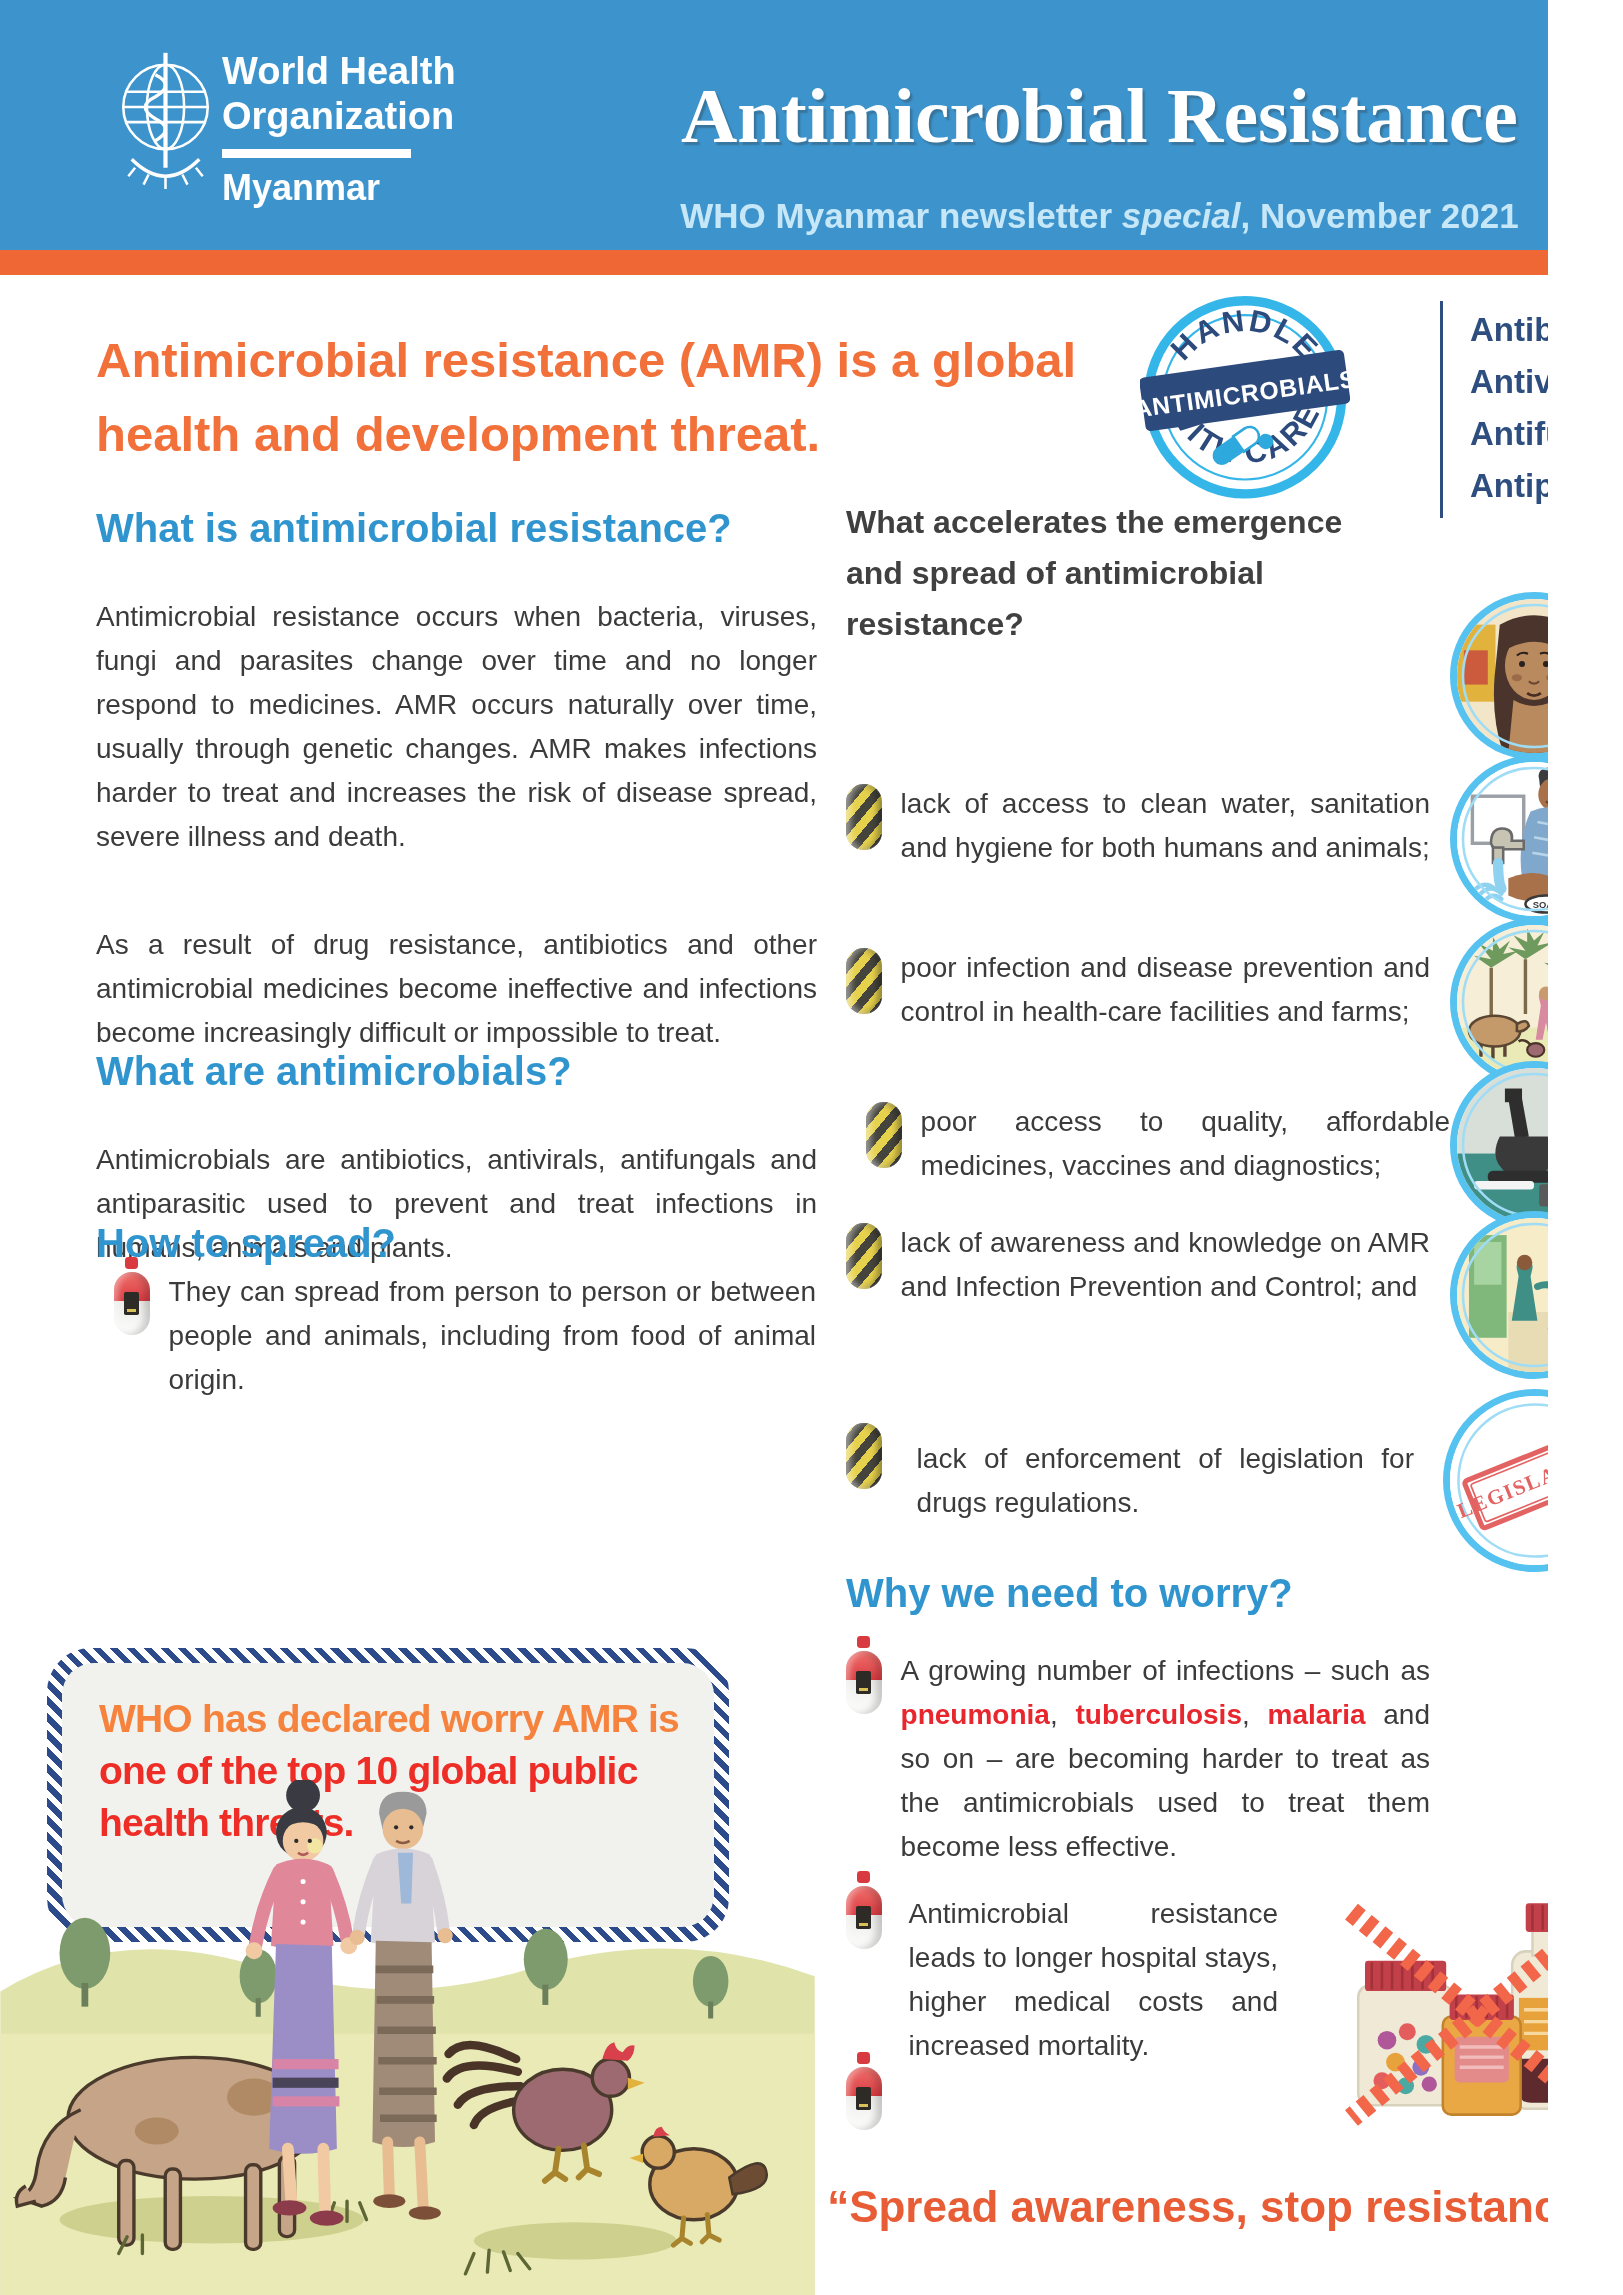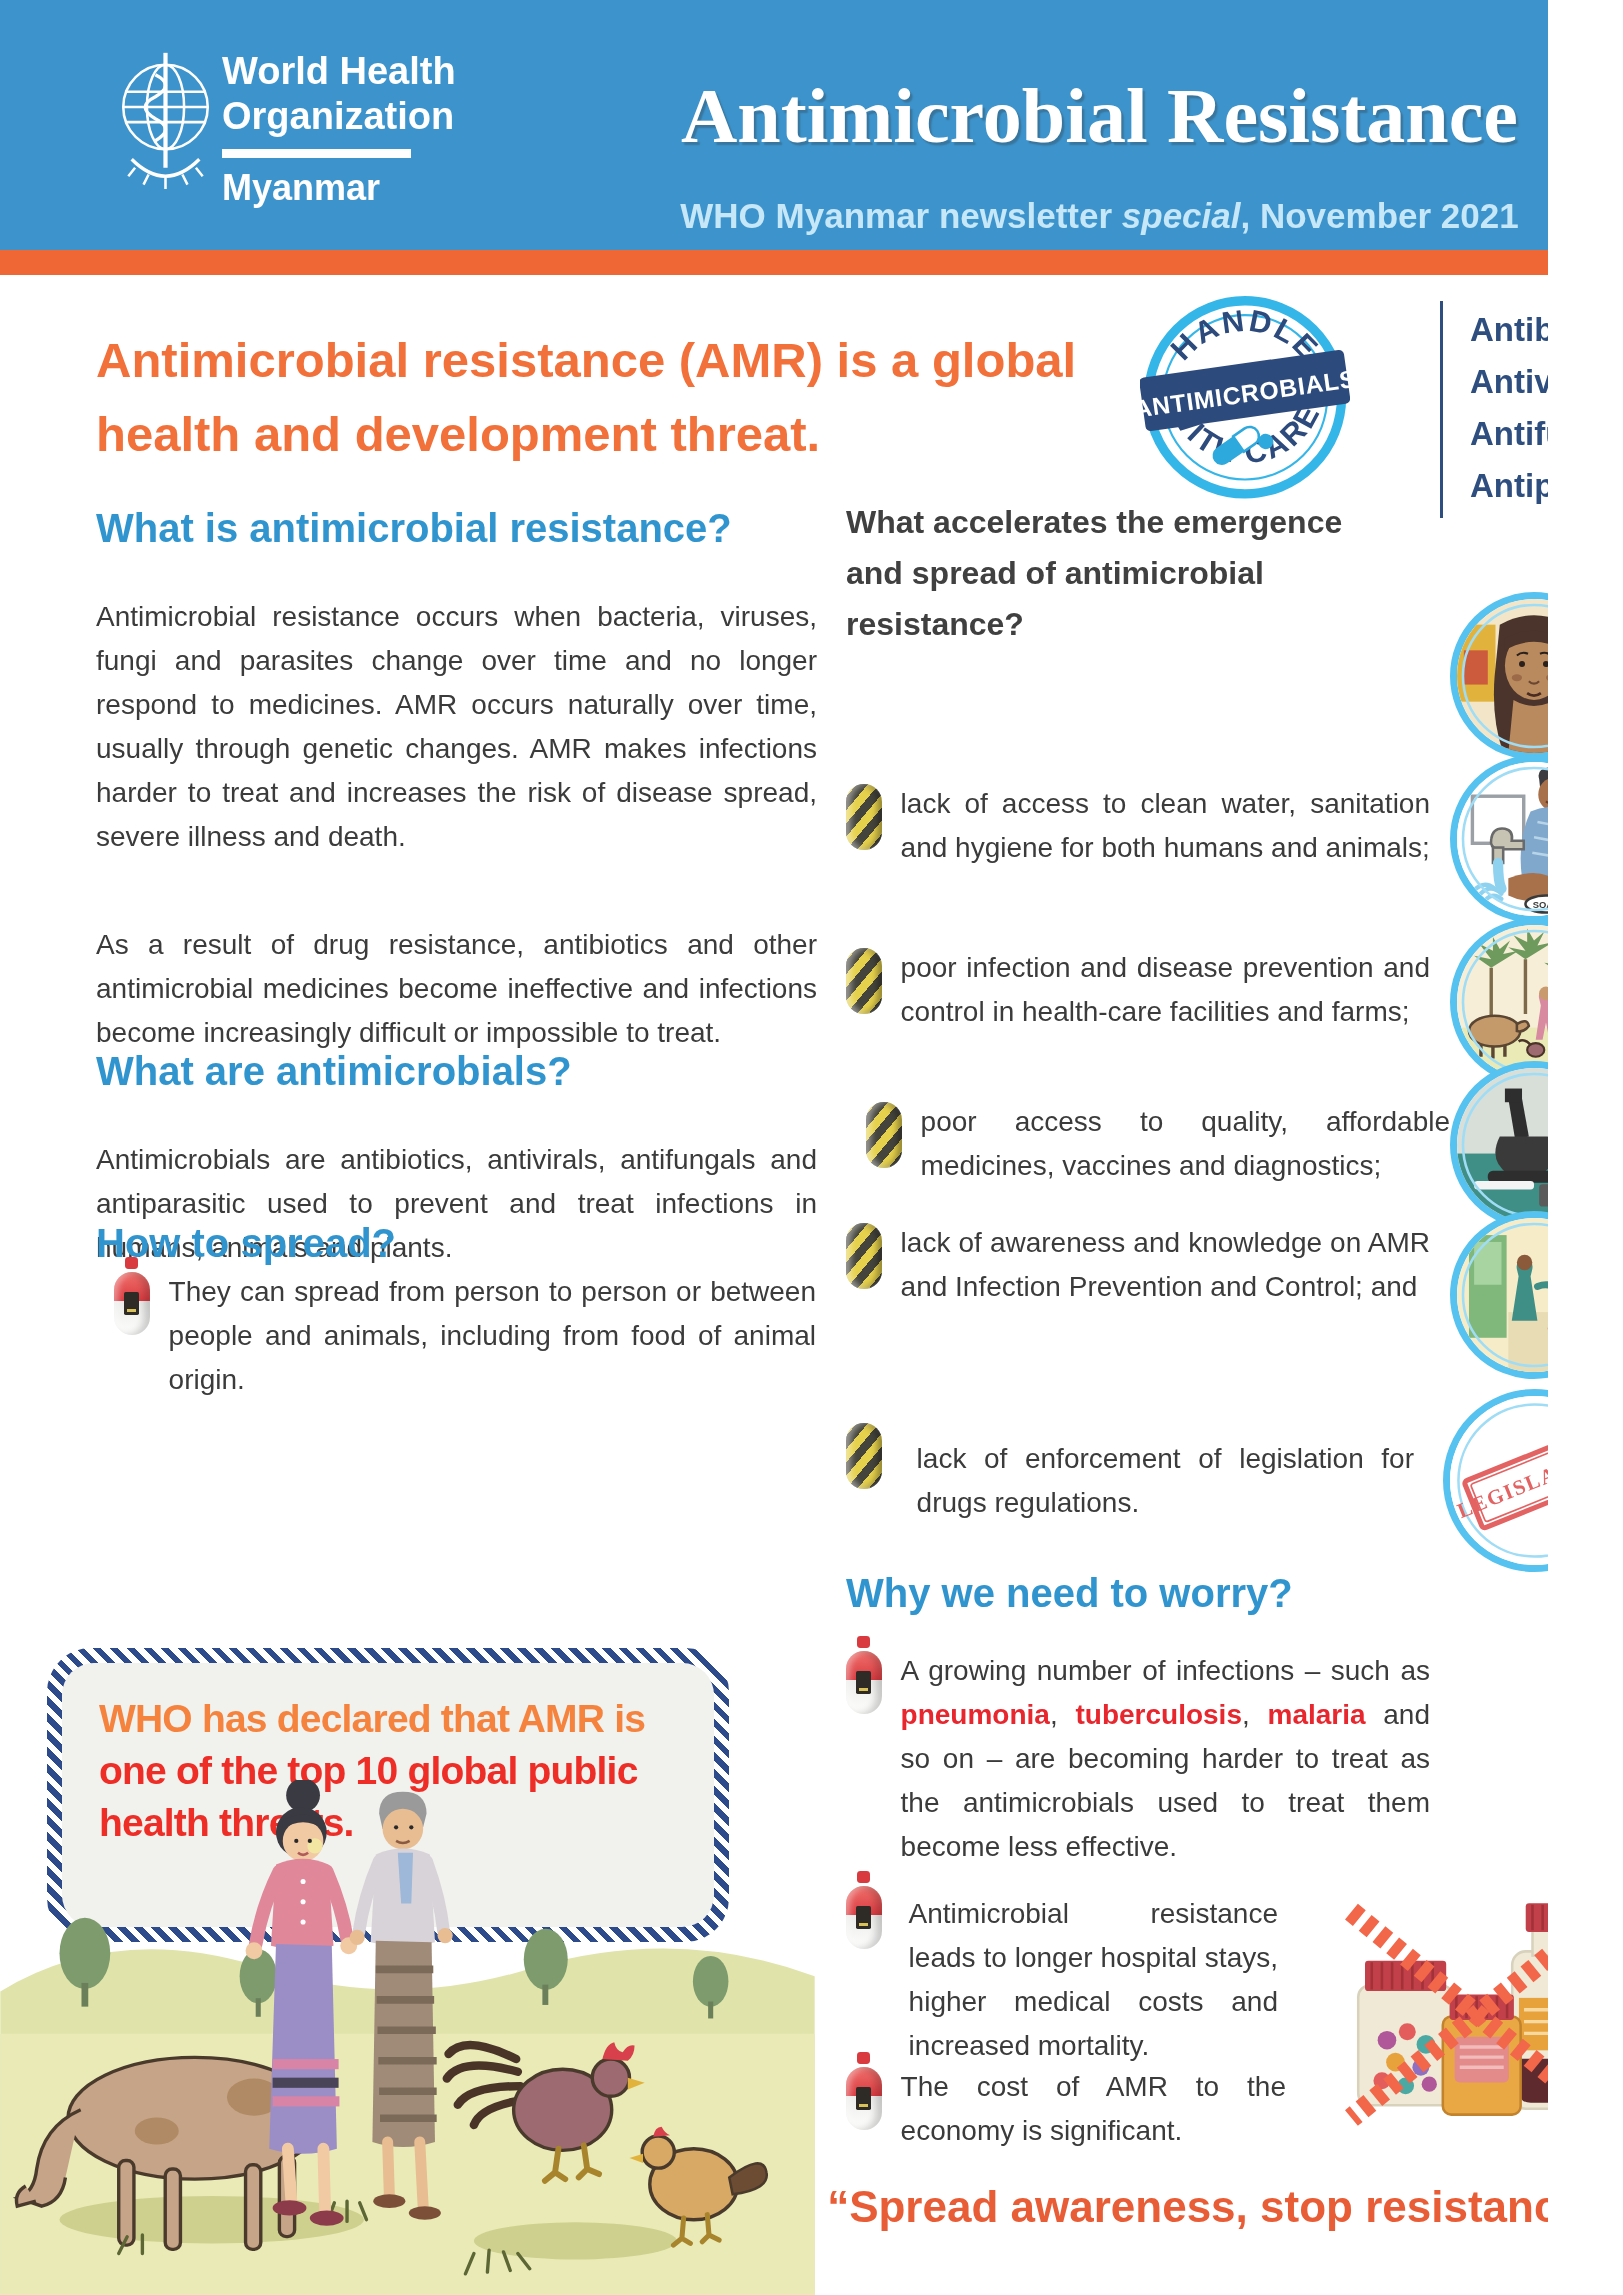--- a/index.html
+++ b/index.html
@@ -167,21 +167,21 @@
   <div class="abs h-blue l-h3">How to spread?</div>
   <div class="abs bullet l-b1">
     <span class="cap-red">
         <i></i>
       </span>
     <p class="body-p" style="margin:0">They can spread from person to person or between people and animals, including from food of animal origin.</p>
   </div>
 
   <div class="abs banner">
     <div class="banner-inner">
-      <div class="banner-line bl1">WHO has declared that AMR is</div>
+      <div class="banner-line bl1">WHO has declared worry AMR is</div>
       <div class="banner-line bl2">one of the top 10 global public</div>
       <div class="banner-line bl3">health threats.</div>
     </div>
   </div>
 
   <svg class="abs rural-svg" viewBox="0 0 963 609">
     <path d="M0 250 Q140 165 320 225 Q470 272 630 222 Q800 172 963 232 L963 609 L0 609 Z" fill="#e0e4aa"></path>
     <rect x="0" y="300" width="963" height="309" fill="#e9eab6"></rect>
     <g>
       <ellipse cx="100" cy="205" rx="30" ry="42" fill="#7d9b6d"></ellipse>
@@ -429,21 +429,20 @@
   <div class="abs bullet rw2">
     <span class="cap-red">
         <i></i>
       </span>
     <p class="body-p" style="margin:8px">Antimicrobial resistance leads to longer hospital stays, higher medical costs and increased mortality.</p>
   </div>
   <div class="abs bullet rw3">
     <span class="cap-red">
         <i></i>
       </span>
-    <p class="body-p" style="margin:0">The cost of AMR to the economy is significant.</p>
   </div>
 
   <svg class="abs bottles-svg" viewBox="0 0 318 305">
     <rect x="18" y="135" width="112" height="142" rx="14" fill="#efe9d6" stroke="#d8d2bd" stroke-width="3"></rect>
     <g>
       <circle cx="52" cy="200" r="11" fill="#b0579a"></circle>
         <circle cx="76" cy="190" r="10" fill="#e35d5d"></circle>
       <circle cx="98" cy="205" r="11" fill="#4aa9a2"></circle>
         <circle cx="62" cy="226" r="11" fill="#e8a23c"></circle>
       <circle cx="92" cy="232" r="10" fill="#8f6fc1"></circle>

